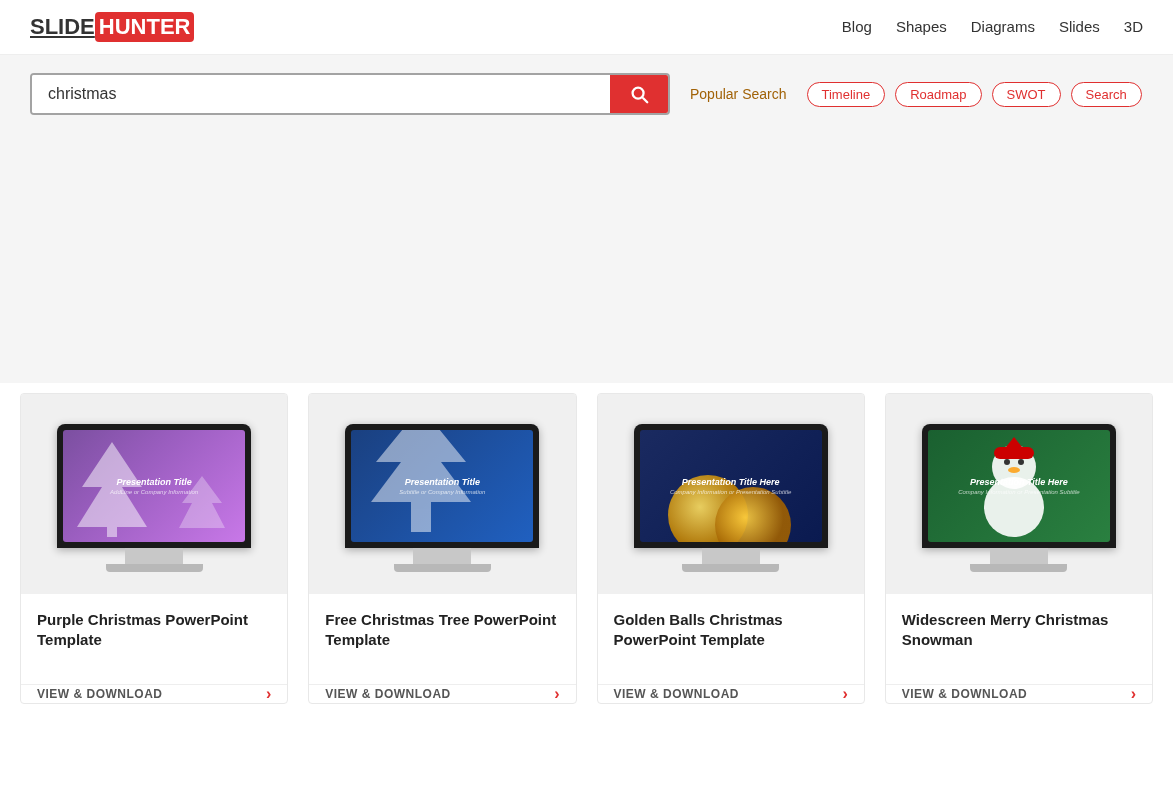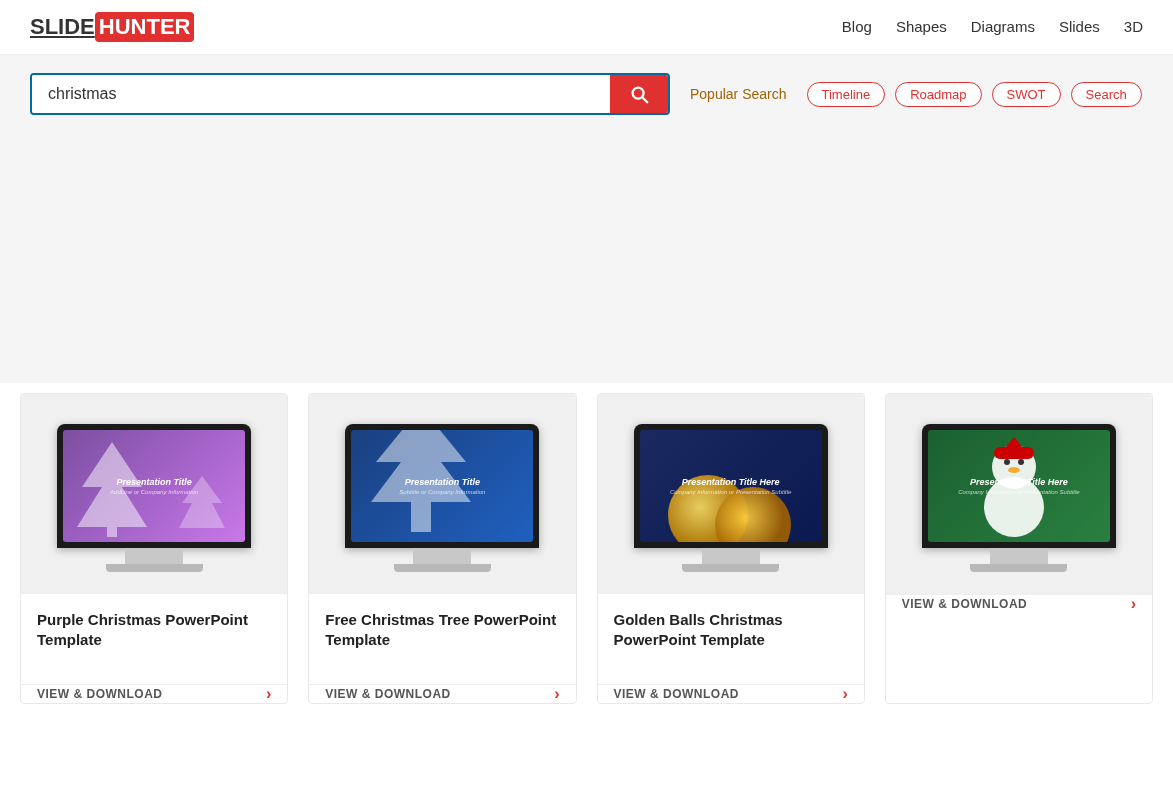--- a/index.html
+++ b/index.html
@@ -48,21 +48,21 @@
     
     .search-bar-wrapper {
       background: #f5f5f5;
       padding: 18px 30px;
       display: flex;
       align-items: center;
       gap: 20px;
     }
     .search-form {
       display: flex;
-      border: 2px solid #0369a1;
+      border: 2px solid #a3a3a3;
       border-radius: 4px;
       overflow: hidden;
       width: 640px;
     }
     .search-input {
       flex: 1;
       padding: 10px 16px;
       font-size: 16px;
       border: none;
       outline: none;
@@ -443,18 +443,21 @@
               </div>
             </div>
           </div>
           <div class="monitor-stand">
             <div class="monitor-neck"></div>
             <div class="monitor-base"></div>
           </div>
         </div>
       </div>
     </div>
+    <div class="card-body">
+      <div class="card-title">Widescreen Merry Christmas Snowman</div>
+    </div>
     <div class="card-footer">
       <a href="#" class="card-download-link">VIEW &amp; DOWNLOAD</a>
       <span class="chevron-icon">›</span>
     </div>
   </div>
   </div>
 
 </body></html>

